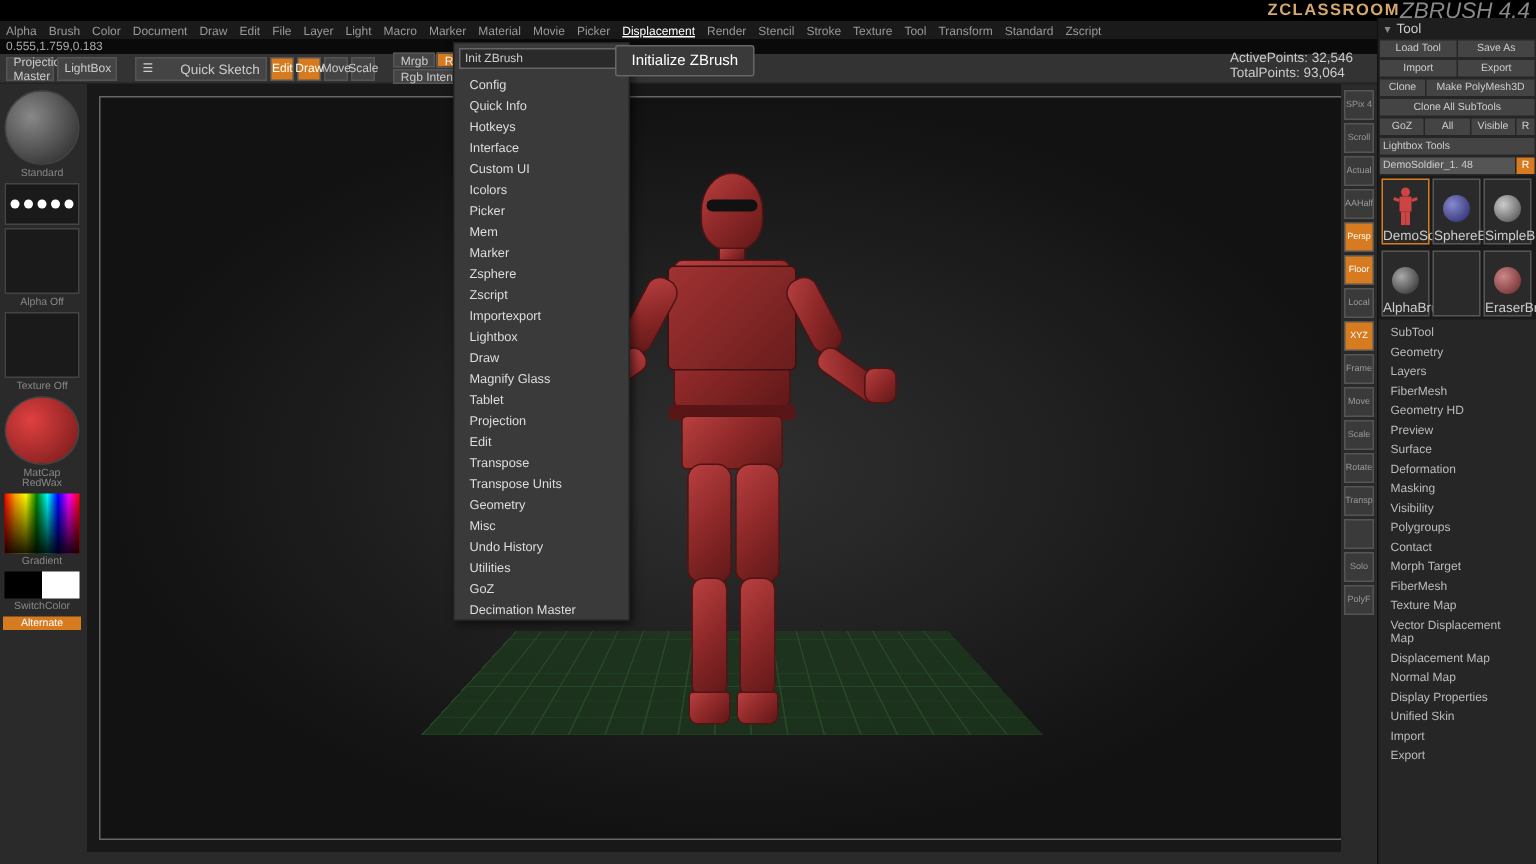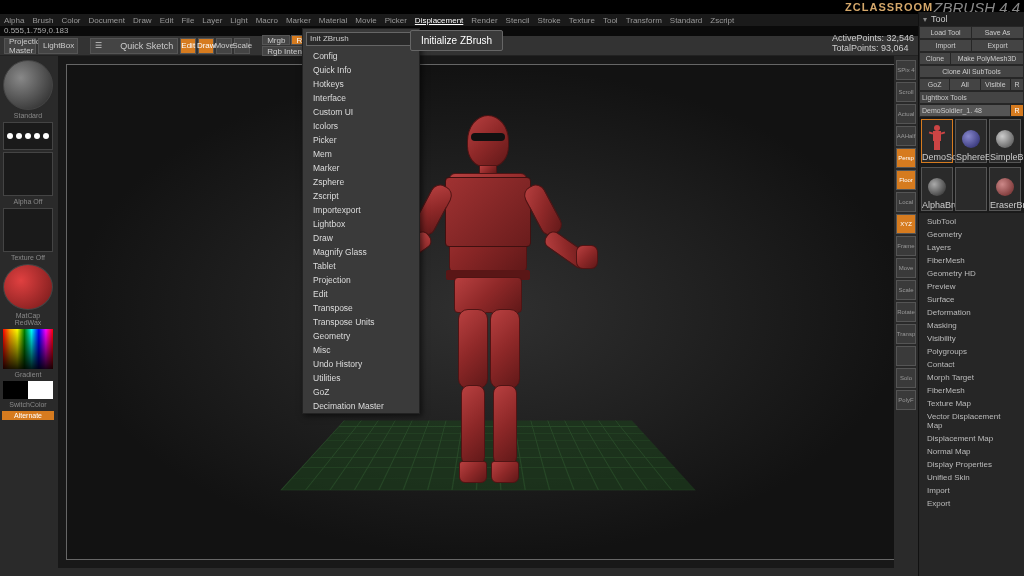--- a/index.html
+++ b/index.html
@@ -8,21 +8,21 @@
 .topbar .t1 { font-size:11px; font-weight:bold; color:#d4a76a; letter-spacing:1px; }
 .topbar .t2 { color:#888; font-style:italic; font-size:15px; }
 .menubar { height:12px; background:#1a1a1a; display:flex; align-items:center; padding:0 2px; gap:4px; }
 .menubar span { color:#999; font-size:8px; cursor:pointer; padding:0 2px; }
 .menubar span.active { color:#fff; text-decoration:underline; }
 .coords { height:10px; background:#0a0a0a; color:#aaa; font-size:8px; padding:0 4px; }
 .toolbar { height:20px; background:#333; display:flex; align-items:center; padding:0 4px; gap:2px; border-bottom:1px solid #222; }
 .tbtn { height:16px; padding:0 4px; background:#444; display:flex; align-items:center; font-size:8px; cursor:pointer; border:1px solid #555; }
 .tbtn.orange { background:#d67b1f; color:#fff; }
 .tbtn.small { width:16px; justify-content:center; }
-.stats { position:absolute; right:110px; top:33px; font-size:8px; color:#aaa; text-align:left; }
+.stats { position:absolute; right:122px; top:33px; font-size:8px; color:#aaa; text-align:left; }
 .main { position:absolute; top:56px; left:58px; right:106px; bottom:8px; background:#181818; }
 .canvas { position:absolute; inset:8px; border:1px solid #666; background: radial-gradient(ellipse at center, #303030 0%, #121212 70%); overflow:hidden; }
 .floor { position:absolute; bottom:30px; left:50%; transform:translateX(-50%) perspective(400px) rotateX(65deg); width:340px; height:160px; background:repeating-linear-gradient(0deg,#2a5a2a 0 1px,transparent 1px 20px),repeating-linear-gradient(90deg,#2a5a2a 0 1px,transparent 1px 20px),#1a3a1a; opacity:.7; }
 .figure { position:absolute; left:50%; top:50px; transform:translateX(-50%); width:220px; height:460px; }
 .figure .part { position:absolute; background:linear-gradient(135deg,#b84040 0%,#8e2828 50%,#601818 100%); border:1px solid #501414; }
 .head { width:42px; height:52px; border-radius:50% 50% 40% 40%; left:89px; top:0; }
 .glasses { position:absolute; width:34px; height:8px; background:#111; border-radius:4px; left:93px; top:18px; }
 .neck { width:18px; height:10px; left:101px; top:50px; }
 .torso { width:78px; height:100px; left:71px; top:58px; border-radius:6px; }
 .vest { position:absolute; width:86px; height:70px; left:67px; top:62px; background:linear-gradient(135deg,#a03232 0%,#6a1c1c 100%); border-radius:4px; border:1px solid #401010; }

